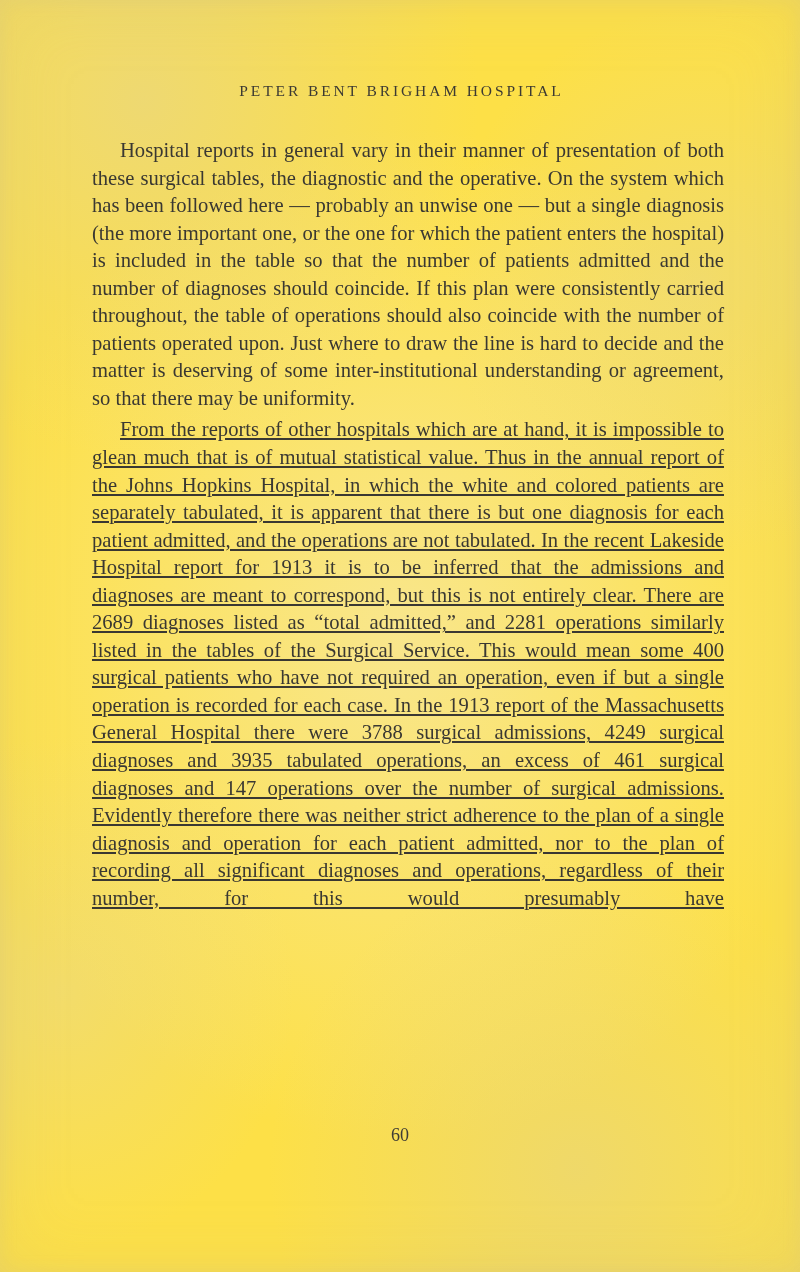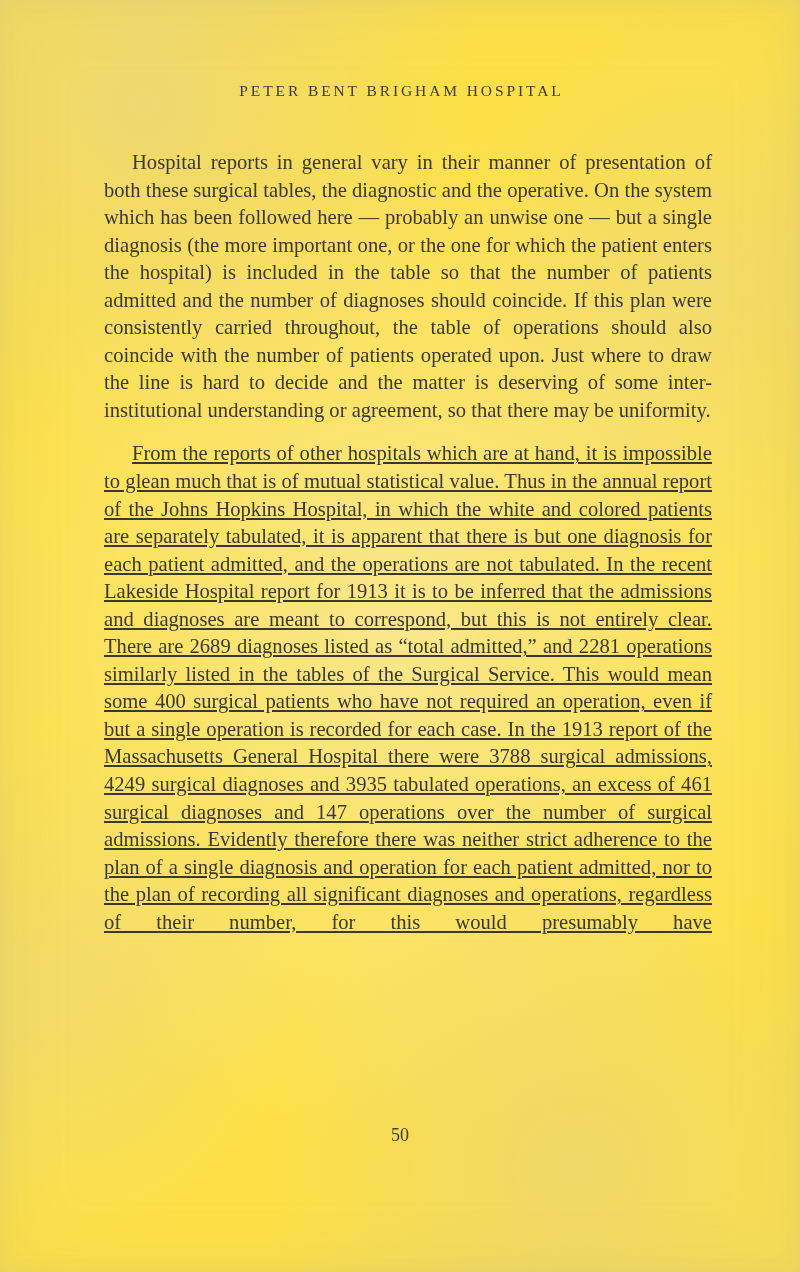--- a/index.html
+++ b/index.html
@@ -53,21 +53,21 @@
   }
 
   .textblock {
     position: absolute;
     top: 133px;
     left: 88px;
     width: 640px;
   }
 
   .para {
-    margin: 16px;
+    margin: 4px;
     font-size: 20.6px;
     line-height: 27.55px;
     text-align: justify;
     text-align-last: left;
     text-indent: 28px;
     color: #3a3832;
     -webkit-font-smoothing: antialiased;
   }
   .para.last {
     text-align-last: justify;
@@ -91,16 +91,16 @@
 
   <div class="paper-texture"></div>
 
   <div class="running-head">PETER BENT BRIGHAM HOSPITAL</div>
 
   <div class="textblock">
     <p class="para">Hospital reports in general vary in their manner of presentation of both these surgical tables, the diagnostic and the operative. On the system which has been followed here — probably an unwise one — but a single diagnosis (the more important one, or the one for which the patient enters the hospital) is included in the table so that the number of patients admitted and the number of diagnoses should coincide. If this plan were consistently carried throughout, the table of operations should also coincide with the number of patients operated upon. Just where to draw the line is hard to decide and the matter is deserving of some inter-institutional understanding or agreement, so that there may be uniformity.</p>
     <p class="para last">From the reports of other hospitals which are at hand, it is impossible to glean much that is of mutual statistical value. Thus in the annual report of the Johns Hopkins Hospital, in which the white and colored patients are separately tabulated, it is apparent that there is but one diagnosis for each patient admitted, and the operations are not tabulated. In the recent Lakeside Hospital report for 1913 it is to be inferred that the admissions and diagnoses are meant to correspond, but this is not entirely clear. There are 2689 diagnoses listed as “total admitted,” and 2281 operations similarly listed in the tables of the Surgical Service. This would mean some 400 surgical patients who have not required an operation, even if but a single operation is recorded for each case. In the 1913 report of the Massachusetts General Hospital there were 3788 surgical admissions, 4249 surgical diagnoses and 3935 tabulated operations, an excess of 461 surgical diagnoses and 147 operations over the number of surgical admissions. Evidently therefore there was neither strict adherence to the plan of a single diagnosis and operation for each patient admitted, nor to the plan of recording all significant diagnoses and operations, regardless of their number, for this would presumably have</p>
   </div>
 
-  <div class="folio">50</div>
+  <div class="folio">60</div>
 
   <div class="paper-edge"></div>
 </div>
 
 </body></html>

